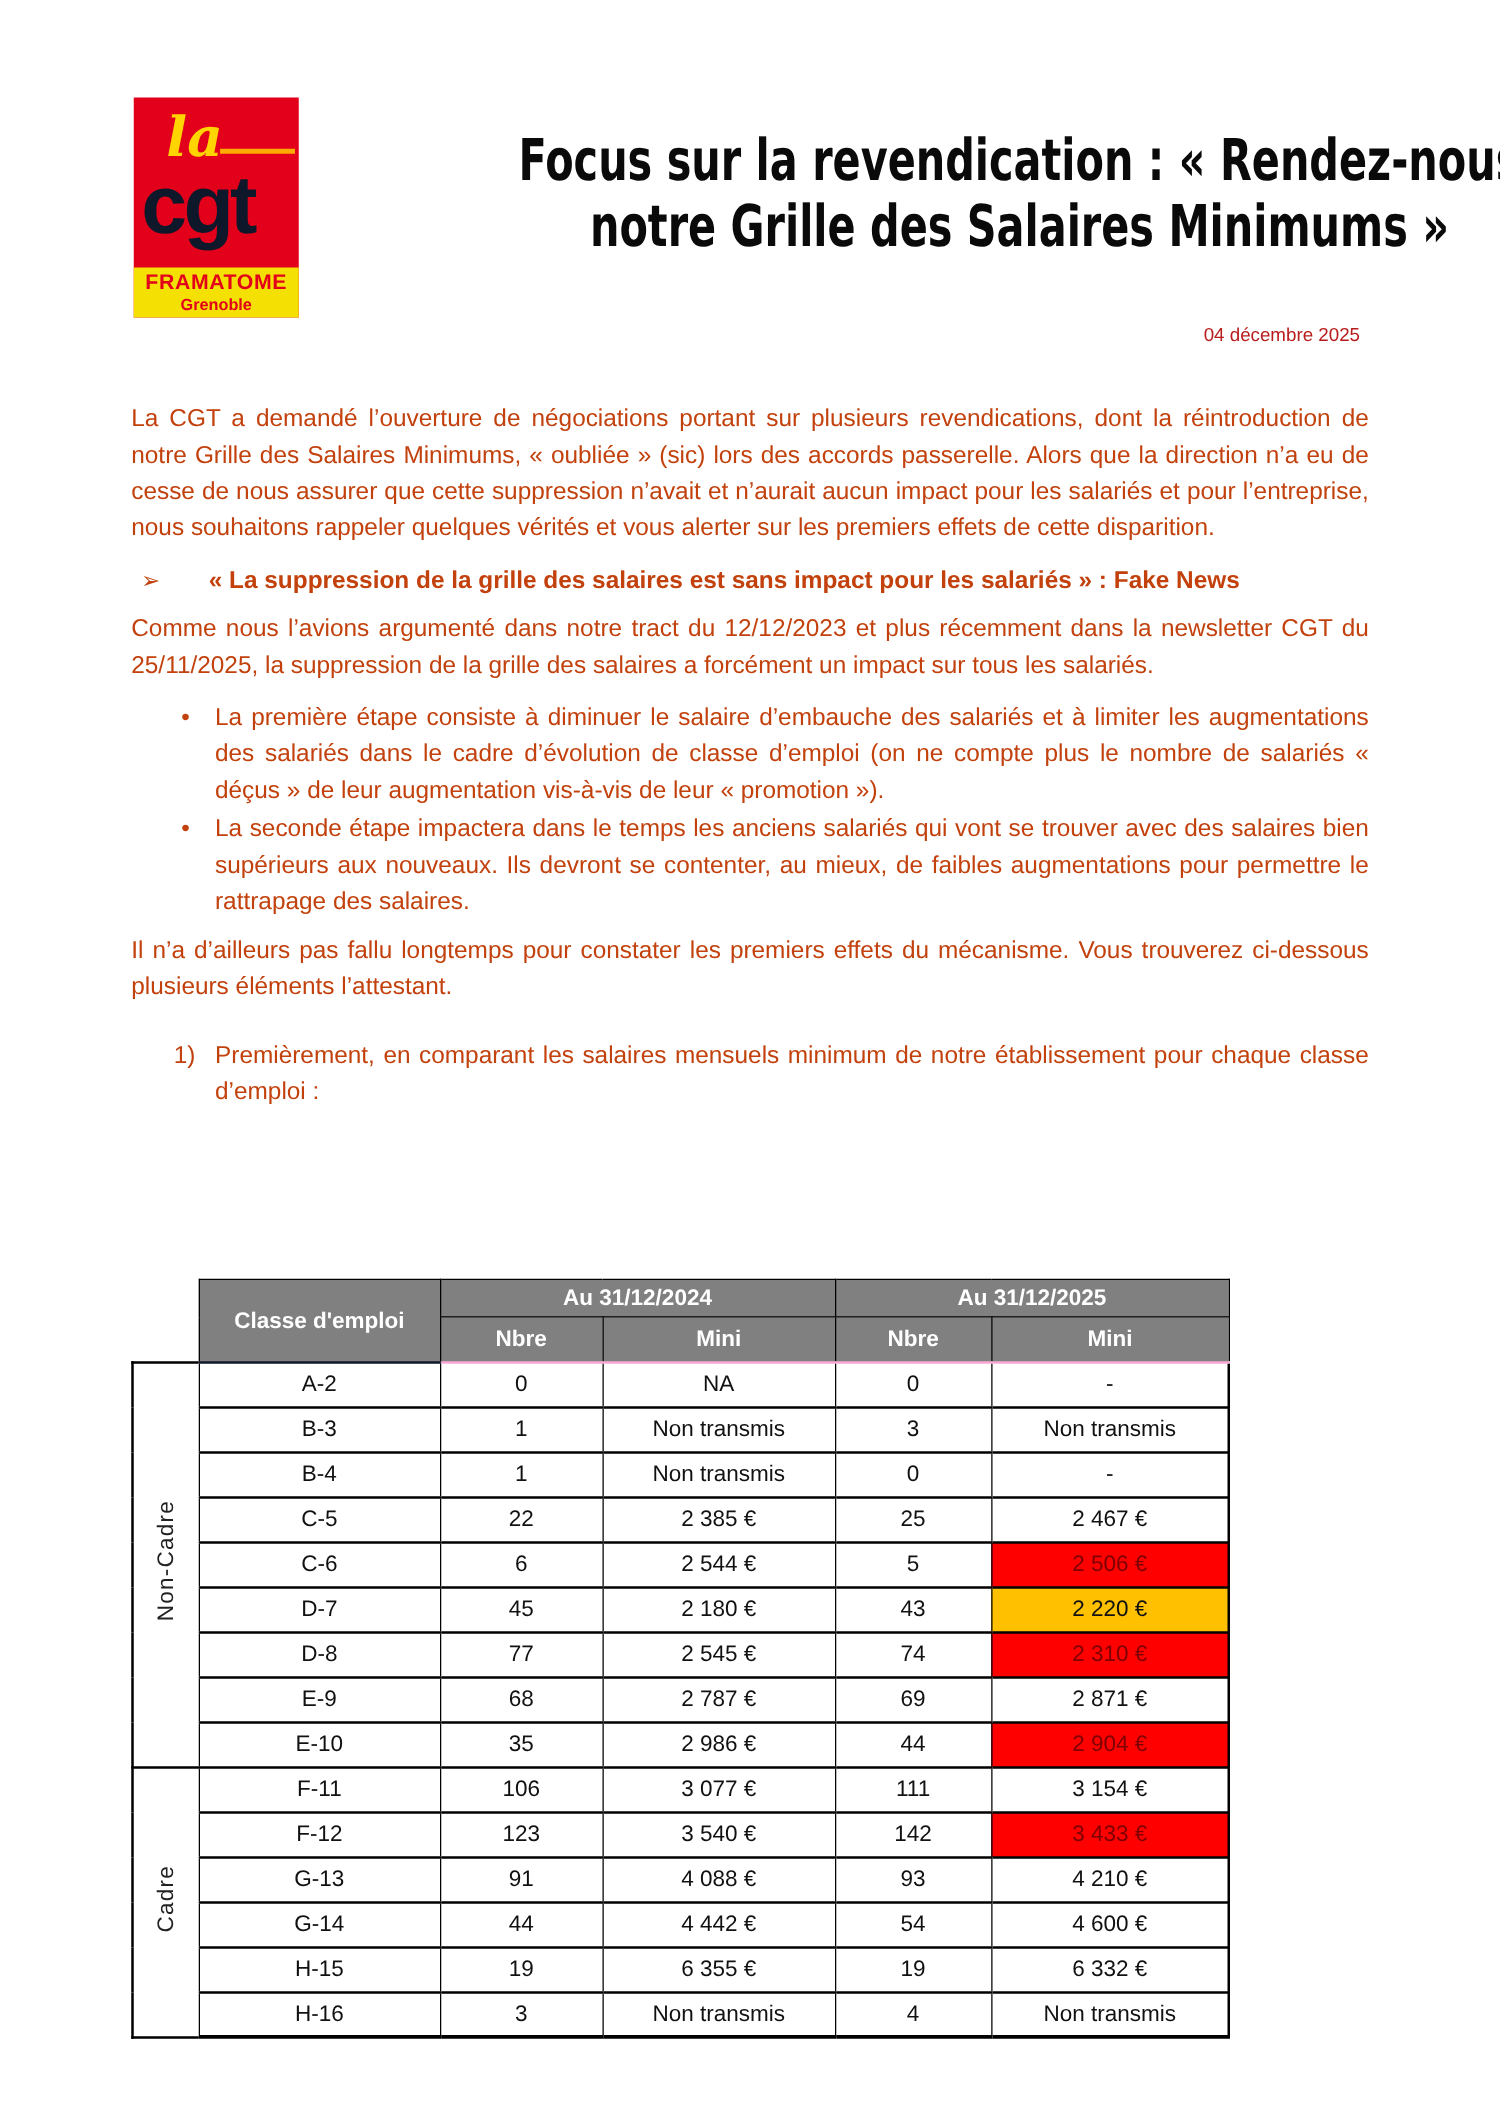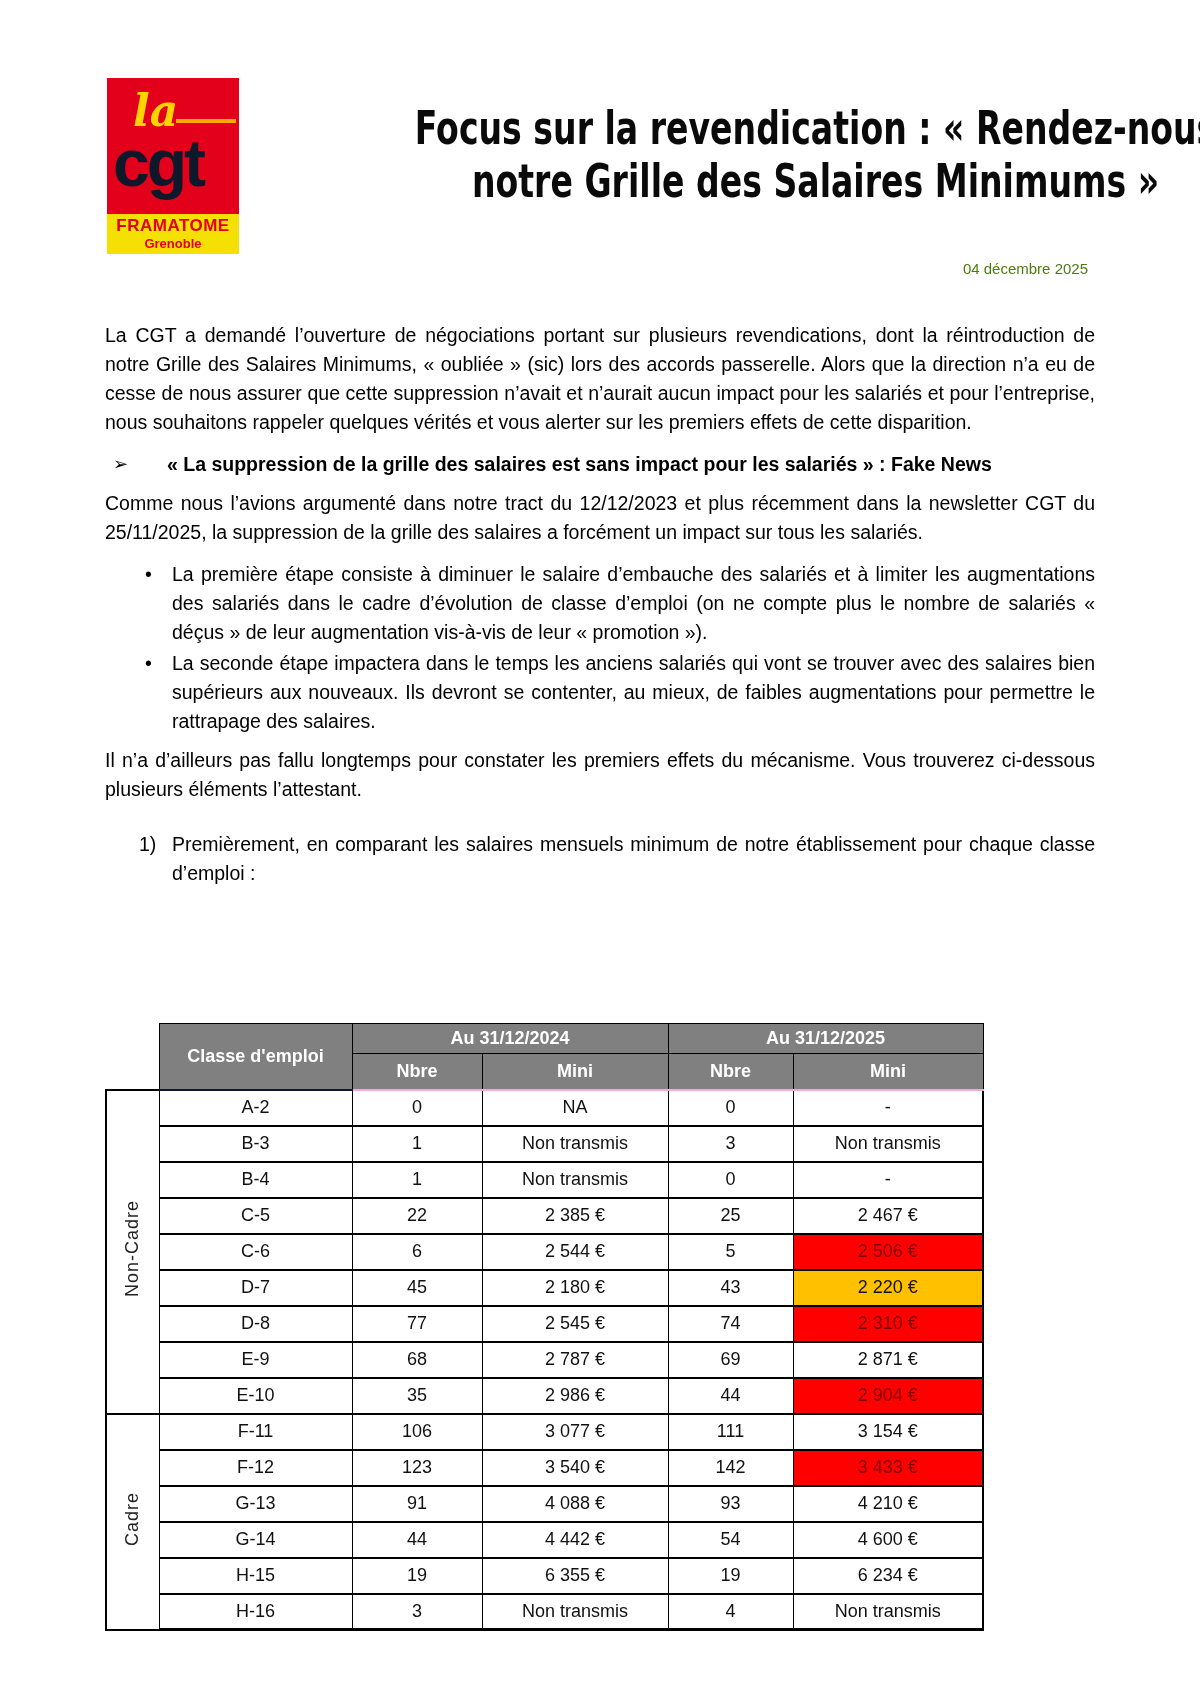--- a/index.html
+++ b/index.html
@@ -49,25 +49,25 @@
 
   .title-block { flex:1; padding-top:24px; text-align:center; }
   .title-line {
     font-family:"DejaVu Sans", sans-serif;
     font-size:46px; font-weight:700; color:#0a0a0a;
     line-height:53px; white-space:nowrap;
     transform:scaleX(0.72); transform-origin:50% 50%;
   }
 
   .date-row { text-align:right; padding-right:112px; margin-top:6px;
-              font-size:15px; color:#4d7c0f; }
+              font-size:15px; color:#b91c1c; }
 
   
   main { margin:44px 105px 0 105px; font-size:19.5px; line-height:29px;
-         text-align:justify; color:#000000; }
+         text-align:justify; color:#c2410c; }
   main p { margin-bottom:13px; }
 
   .fake-heading { display:flex; margin:12px 0 10px 0; font-weight:700; }
   .fake-heading .arrow { flex:0 0 62px; padding-left:8px; font-weight:400; font-size:18px; }
 
   .li { display:flex; margin-bottom:2px; }
   .li .marker { flex:0 0 27px; margin-left:40px; }
   .li .txt { flex:1; }
   .bullets { margin-bottom:10px; }
 
@@ -273,21 +273,21 @@
         <td>44</td>
         <td>4 442 €</td>
         <td>54</td>
         <td class="last">4 600 €</td>
       </tr>
       <tr>
         <td>H-15</td>
         <td>19</td>
         <td>6 355 €</td>
         <td>19</td>
-        <td class="last">6 234 €</td>
+        <td class="last">6 332 €</td>
       </tr>
       <tr class="lastrow">
         <td>H-16</td>
         <td>3</td>
         <td>Non transmis</td>
         <td>4</td>
         <td class="last">Non transmis</td>
       </tr>
     </tbody>
   </table>

